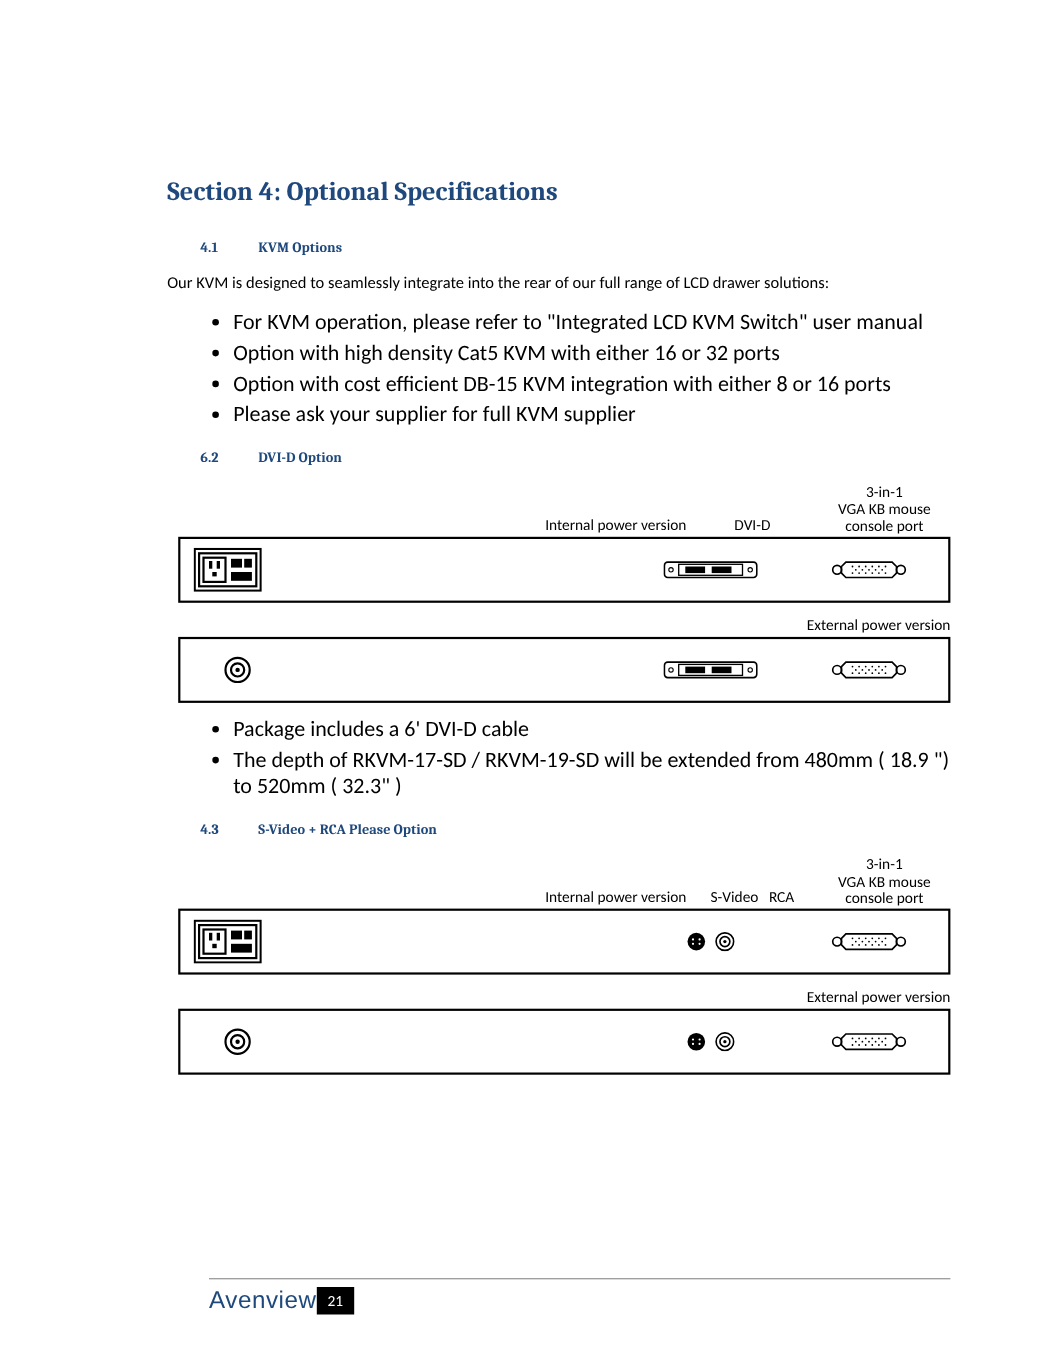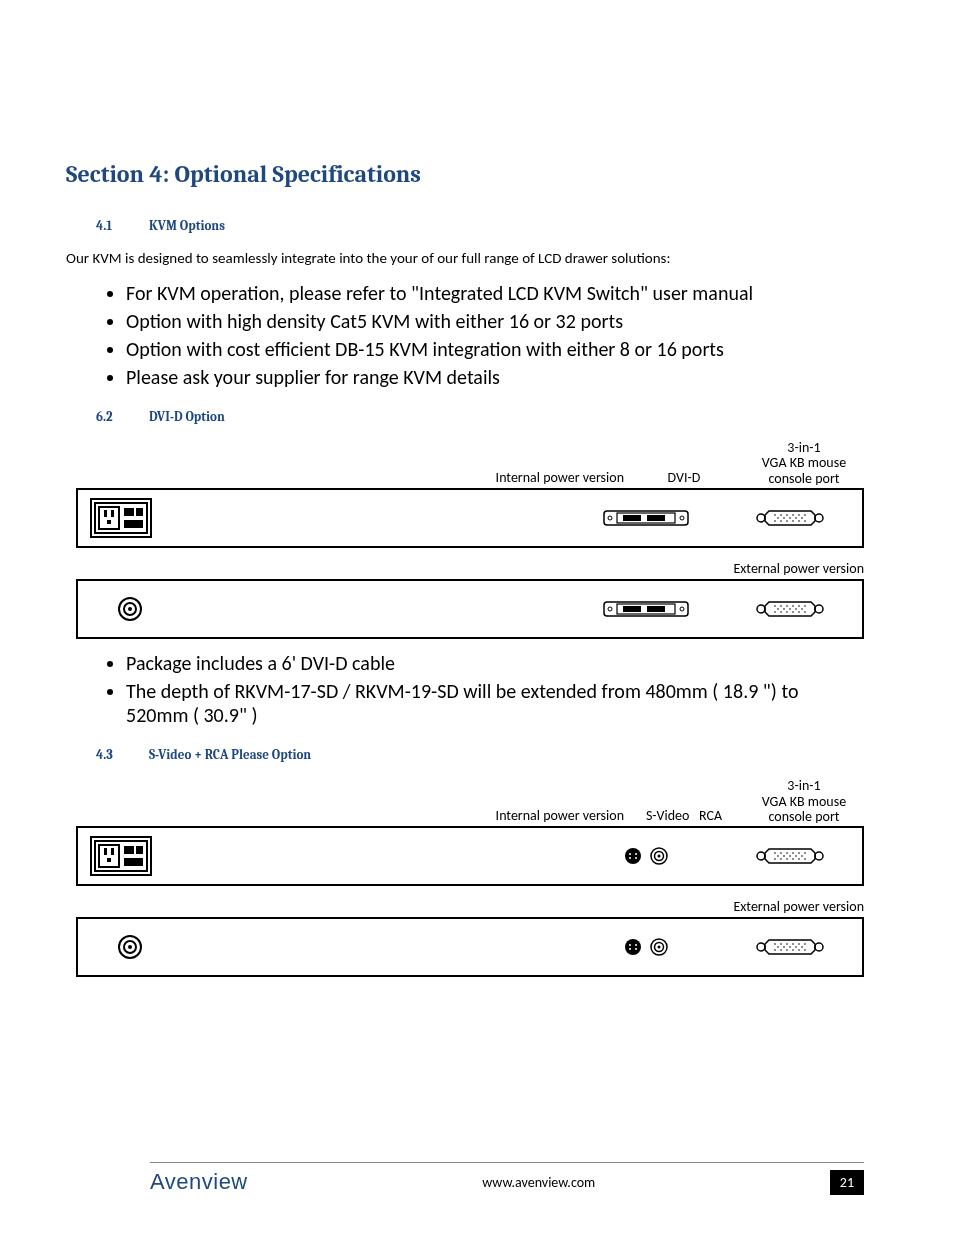--- a/index.html
+++ b/index.html
@@ -4,24 +4,25 @@
 <style>
   body {
     margin: 0;
     padding: 0;
     background: #fff;
     font-family: Calibri, "Segoe UI", Arial, sans-serif;
     color: #000;
     width: 954px;
   }
   .page {
-    padding: 160px 90px 40px 66px;
+    padding: 160px 90px 40px 112px;
     box-sizing: border-box;
     position: relative;
     min-height: 1235px;
+    margin-left: 40px;
   }
   h1.section-title {
     font-family: Cambria, Georgia, serif;
     color: #1f497d;
     font-size: 24px;
     font-weight: bold;
     margin: 0 0 30px 0;
   }
   h2.subsection {
     font-family: Cambria, Georgia, serif;
@@ -65,21 +66,21 @@
   .right-slot .port-group { width:120px; display:flex; justify-content:center; align-items:center; gap:8px;}
   
   .footer {
     position:absolute;
     bottom:40px;
     left:150px;
     right:90px;
     border-top:1px solid #888;
     padding-top:6px;
     display:flex;
-    align-items:center;
+    align-items:flex-end;
     font-size:14px;
   }
   .footer .logo {
     font-family: "Segoe UI", Arial, sans-serif;
     color:#1f497d;
     font-size:22px;
     letter-spacing:0.5px;
   }
   .footer .url { flex:1; text-align:center; color:#000;}
   .footer .pagenum {
@@ -94,26 +95,26 @@
 <body>
 
 <div class="page">
 
   <h1 class="section-title">Section 4: Optional Specifications</h1>
 
   <h2 class="subsection">
     <span class="num">4.1</span>
     <span>KVM Options</span>
   </h2>
-  <p class="intro">Our KVM is designed to seamlessly integrate into the your of our full range of LCD drawer solutions:</p>
+  <p class="intro">Our KVM is designed to seamlessly integrate into the rear of our full range of LCD drawer solutions:</p>
   <ul class="bullets">
     <li>For KVM operation, please refer to "Integrated LCD KVM Switch" user manual</li>
     <li>Option with high density Cat5 KVM with either 16 or 32 ports</li>
     <li>Option with cost efficient DB-15 KVM integration with either 8 or 16 ports</li>
-    <li>Please ask your supplier for range KVM details</li>
+    <li>Please ask your supplier for full KVM supplier</li>
   </ul>
 
   <h2 class="subsection">
     <span class="num">6.2</span>
     <span>DVI-D Option</span>
   </h2>
 
   <div class="panel-block">
     <div class="panel-labels">
       <div class="left-label">Internal power version</div>
@@ -243,21 +244,21 @@
                 </g>
             </svg>
           </span>
         </div>
       </div>
     </div>
   </div>
 
   <ul class="bullets">
     <li>Package includes a 6' DVI-D cable</li>
-    <li>The depth of RKVM-17-SD / RKVM-19-SD will be extended from 480mm ( 18.9 ") to 520mm ( 30.9" )</li>
+    <li>The depth of RKVM-17-SD / RKVM-19-SD will be extended from 480mm ( 18.9 ") to 520mm ( 32.3" )</li>
   </ul>
 
   <h2 class="subsection">
     <span class="num">4.3</span>
     <span>S-Video + RCA Please Option</span>
   </h2>
 
   <div class="panel-block">
     <div class="panel-labels">
       <div class="left-label">Internal power version</div>
@@ -398,17 +399,16 @@
             </svg>
           </span>
         </div>
       </div>
     </div>
   </div>
 
 
   <div class="footer">
     <span class="logo">Avenview</span>
-    <span class="url">www.avenview.com</span>
     <span class="pagenum">21</span>
   </div>
 
 </div>
 
 </body></html>

